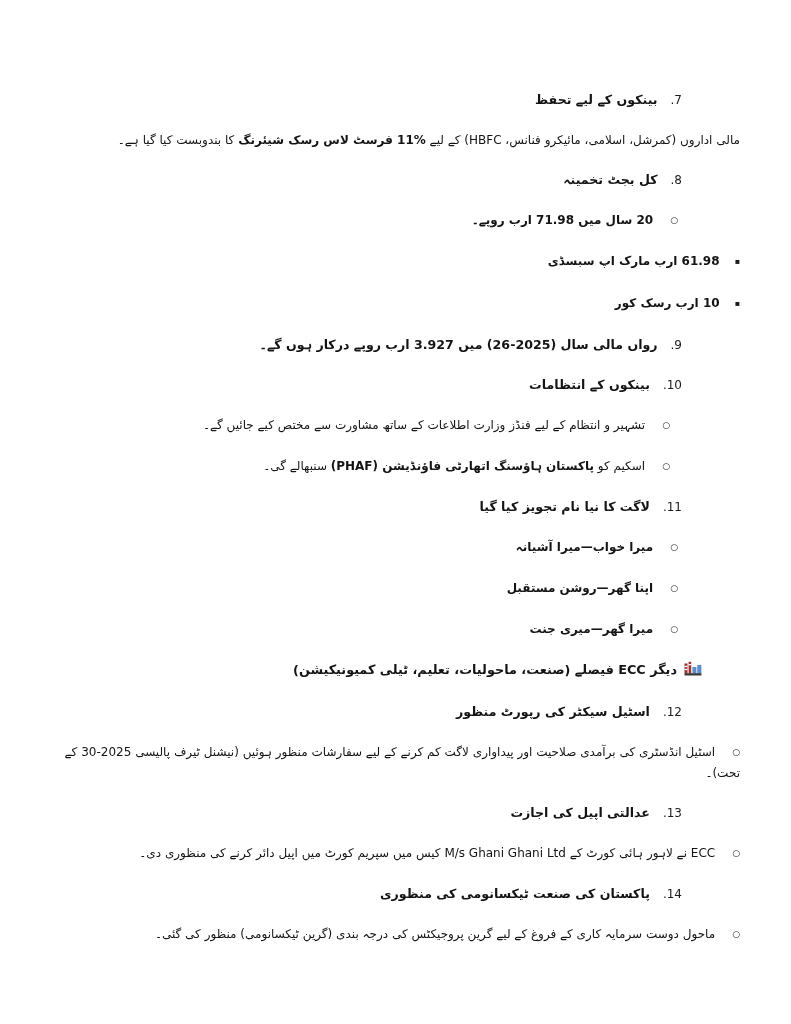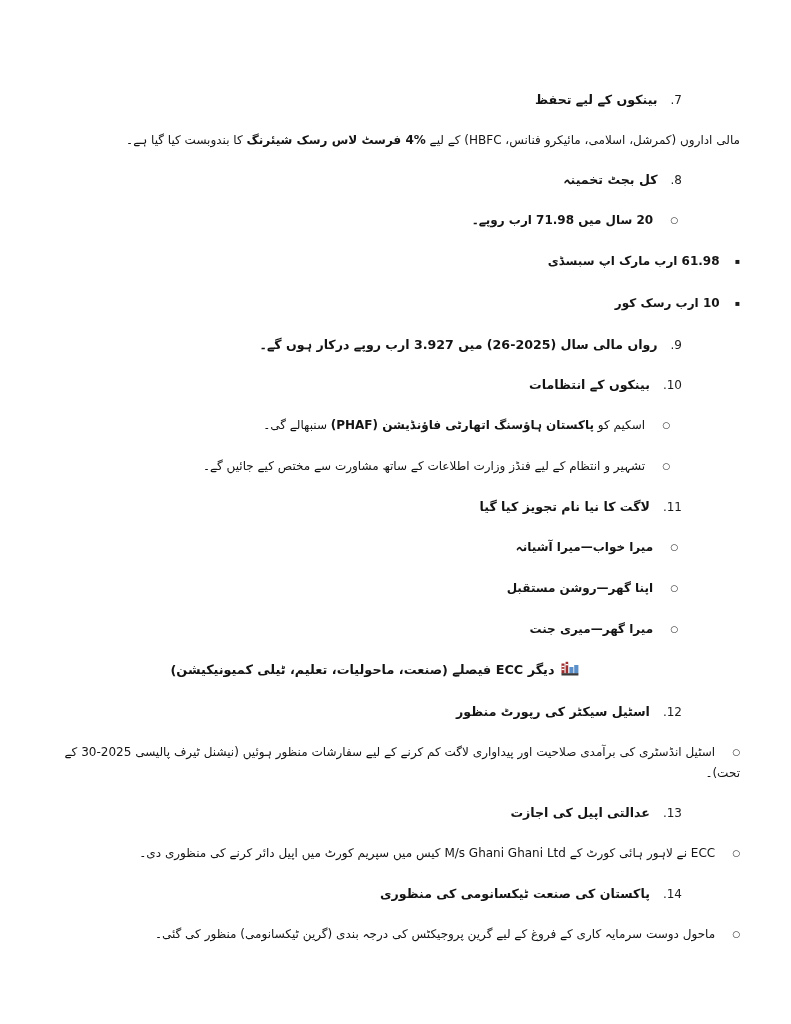--- a/index.html
+++ b/index.html
@@ -9,47 +9,47 @@
   }
   .page{
     direction:rtl;unicode-bidi:embed;
     box-sizing:border-box;width:791px;height:1024px;
     padding:90px 51px 20px 48px;
   }
   .block{line-height:20px;margin-bottom:20px;font-size:12px;text-align:right;}
   .bold{font-weight:bold;}
   .heading{margin-right:58px;}
   .heading .seg{font-size:12.6px;}
-  .section-header{margin-right:38px;text-align:center;}
+  .section-header{margin-right:38px;}
   .section-header .seg{font-size:12.8px;}
   .ind-a{margin-right:70px;}
   .ind-b{margin-right:62px;}
   .ind-c{}
   .ind-0{margin-right:0;}
   .marker{display:inline-block;color:#1c1c1c;}
   .marker-num{font-size:12px;margin-left:13px;}
   .marker-circle{font-size:9px;margin-left:17px;transform:translateY(-1px);}
   .marker-square{font-size:8px;margin-left:15px;transform:translateY(-1px);}
   .icon{display:inline-block;margin-left:7px;vertical-align:-2px;}
   .text{unicode-bidi:embed;}
 </style>
 </head>
 <body>
 
 <div class="page">
     <div class="block heading"><span class="marker marker-num">7.</span><span class="text"><span class="seg bold">بینکوں کے لیے تحفظ</span></span></div>
-    <div class="block body ind-0"><span class="text"><span class="seg">مالی اداروں (کمرشل، اسلامی، مائیکرو فنانس، HBFC) کے لیے </span><span class="seg bold">%4 فرسٹ لاس رسک شیئرنگ</span><span class="seg"> کا بندوبست کیا گیا ہے۔</span></span></div>
+    <div class="block body ind-0"><span class="text"><span class="seg">مالی اداروں (کمرشل، اسلامی، مائیکرو فنانس، HBFC) کے لیے </span><span class="seg bold">%11 فرسٹ لاس رسک شیئرنگ</span><span class="seg"> کا بندوبست کیا گیا ہے۔</span></span></div>
     <div class="block heading"><span class="marker marker-num">8.</span><span class="text"><span class="seg bold">کل بجٹ تخمینہ</span></span></div>
     <div class="block bullet ind-b"><span class="marker marker-circle">○</span><span class="text"><span class="seg bold">20 سال میں 71.98 ارب روپے۔</span></span></div>
     <div class="block bullet ind-c"><span class="marker marker-square">▪</span><span class="text"><span class="seg bold">61.98 ارب مارک اپ سبسڈی</span></span></div>
     <div class="block bullet ind-c"><span class="marker marker-square">▪</span><span class="text"><span class="seg bold">10 ارب رسک کور</span></span></div>
     <div class="block heading"><span class="marker marker-num">9.</span><span class="text"><span class="seg bold">رواں مالی سال (2025-26) میں 3.927 ارب روپے درکار ہوں گے۔</span></span></div>
     <div class="block heading"><span class="marker marker-num">10.</span><span class="text"><span class="seg bold">بینکوں کے انتظامات</span></span></div>
+    <div class="block bullet ind-a"><span class="marker marker-circle">○</span><span class="text"><span class="seg">تشہیر و انتظام کے لیے فنڈز وزارت اطلاعات کے ساتھ مشاورت سے مختص کیے جائیں گے۔</span></span></div>
     <div class="block bullet ind-a"><span class="marker marker-circle">○</span><span class="text"><span class="seg">اسکیم کو </span><span class="seg bold">پاکستان ہاؤسنگ اتھارٹی فاؤنڈیشن (PHAF)</span><span class="seg"> سنبھالے گی۔</span></span></div>
-    <div class="block bullet ind-a"><span class="marker marker-circle">○</span><span class="text"><span class="seg">تشہیر و انتظام کے لیے فنڈز وزارت اطلاعات کے ساتھ مشاورت سے مختص کیے جائیں گے۔</span></span></div>
     <div class="block heading"><span class="marker marker-num">11.</span><span class="text"><span class="seg bold">لاگت کا نیا نام تجویز کیا گیا</span></span></div>
     <div class="block bullet ind-b"><span class="marker marker-circle">○</span><span class="text"><span class="seg bold">میرا خواب—میرا آشیانہ</span></span></div>
     <div class="block bullet ind-b"><span class="marker marker-circle">○</span><span class="text"><span class="seg bold">اپنا گھر—روشن مستقبل</span></span></div>
     <div class="block bullet ind-b"><span class="marker marker-circle">○</span><span class="text"><span class="seg bold">میرا گھر—میری جنت</span></span></div>
     <div class="block section-header"><span class="icon"><svg width="18" height="15" viewBox="0 0 18 15">
           <rect x="0.5" y="2.5" width="3" height="10" fill="#9c2f2f"></rect>
           <rect x="0.5" y="4.8" width="3" height="1.3" fill="#ffffff"></rect>
           <rect x="0.5" y="7.8" width="3" height="1.3" fill="#ffffff"></rect>
           <rect x="4.6" y="0.8" width="2.6" height="11.7" fill="#9c2f2f"></rect>
           <rect x="4.6" y="3" width="2.6" height="1.3" fill="#ffffff"></rect>

